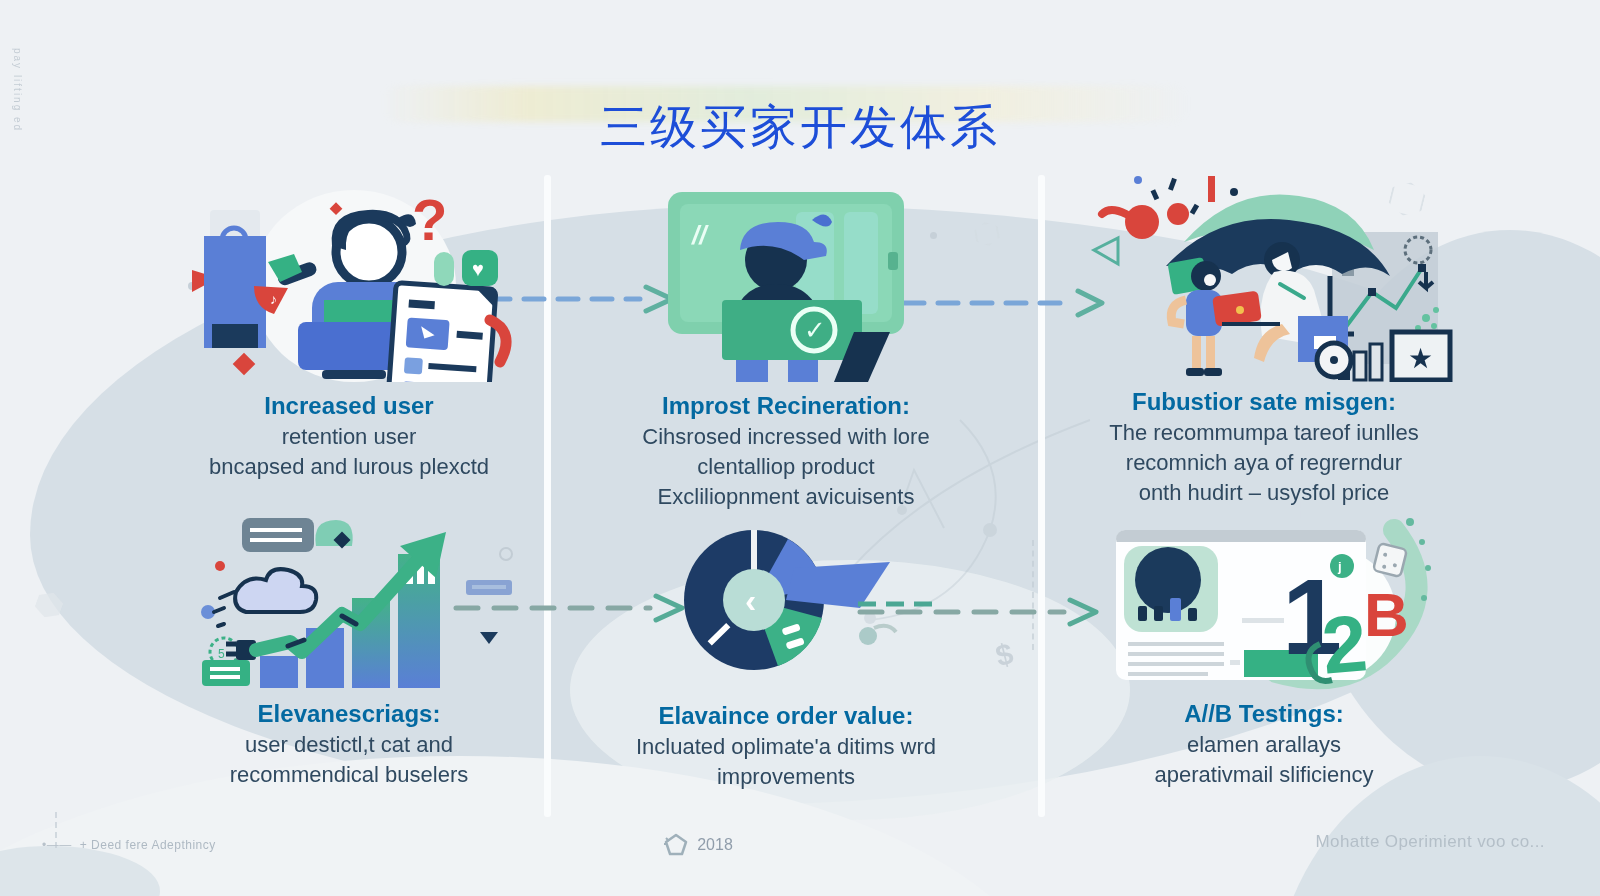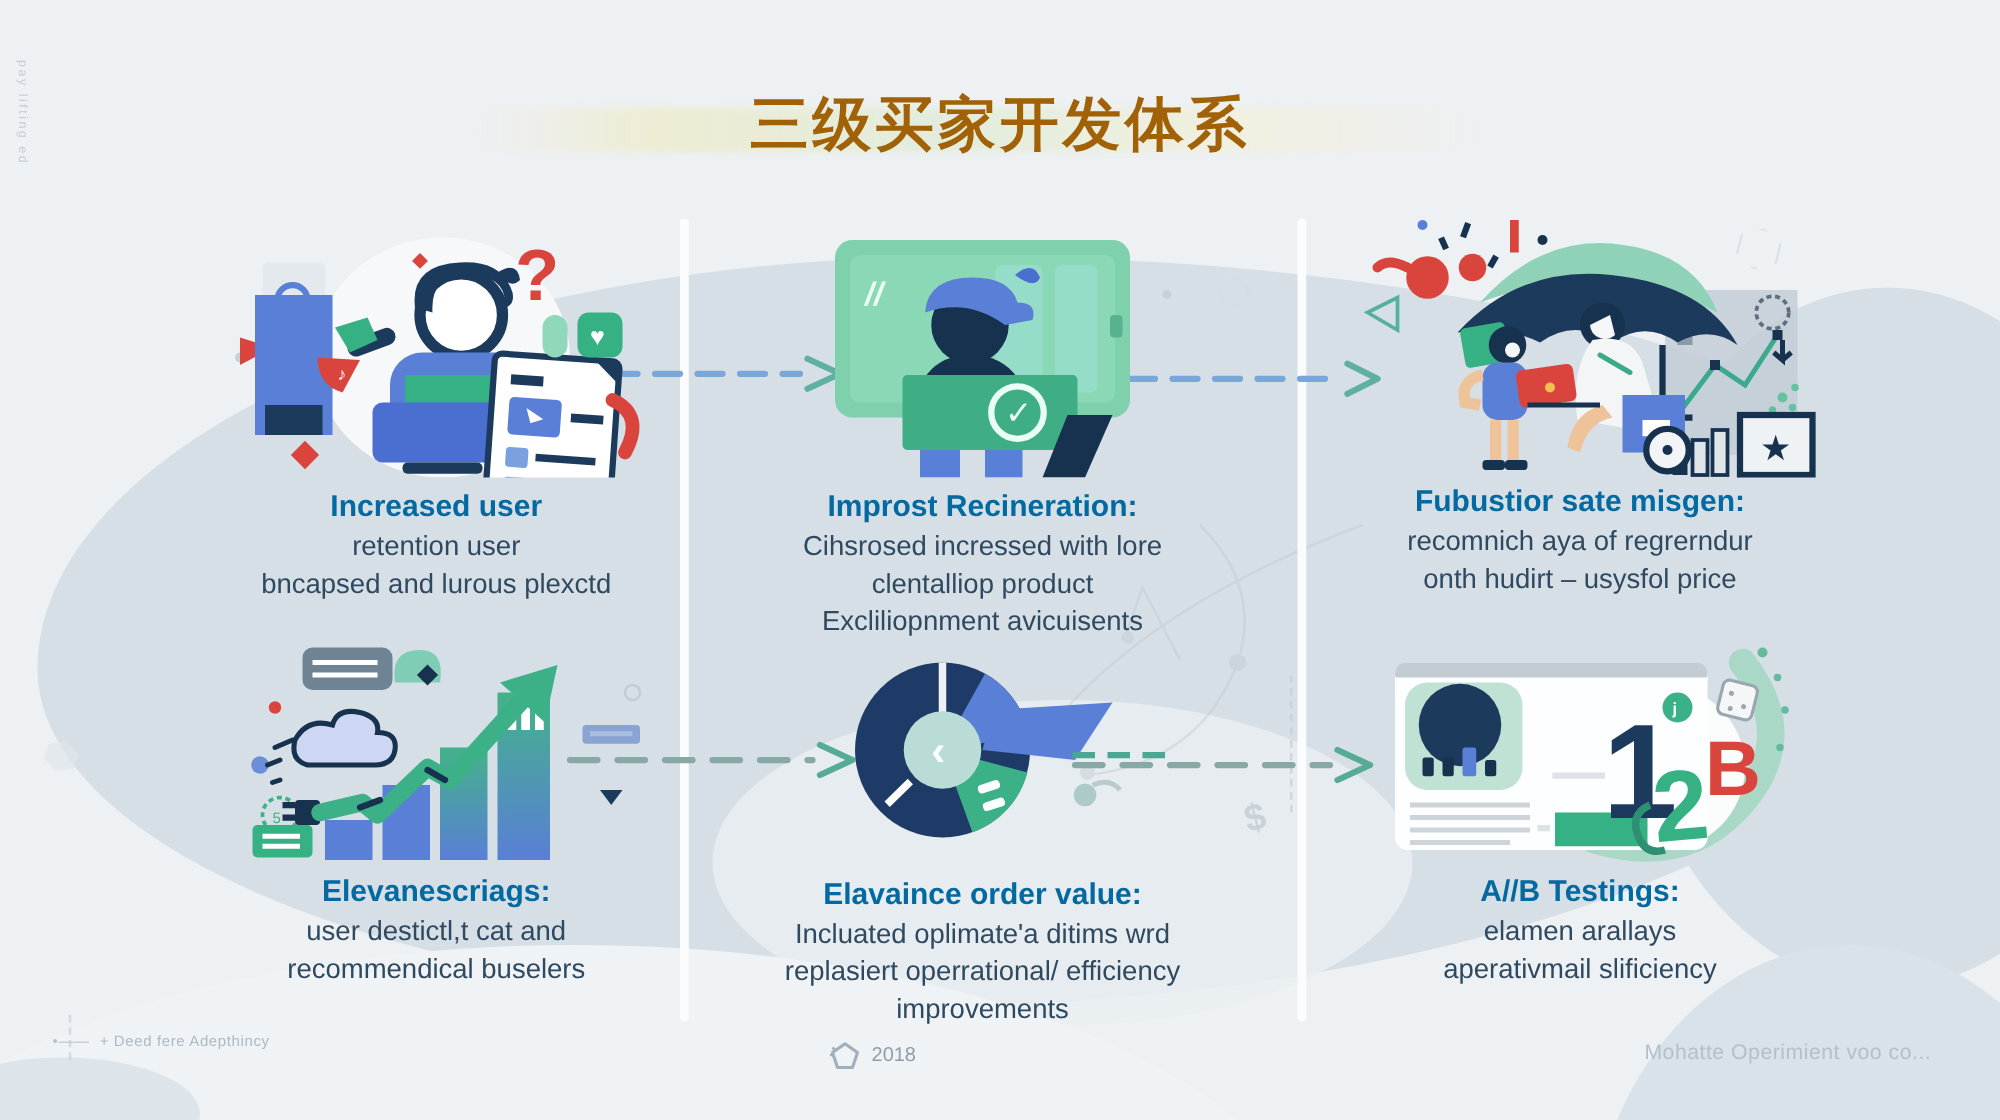--- a/index.html
+++ b/index.html
@@ -17,39 +17,39 @@
     background:#e9eef1;border-radius:50%;opacity:.85;}
   .corner-br{position:absolute;right:-90px;bottom:-120px;width:420px;height:260px;
     background:#d9e2e8;border-radius:50% 50% 0 0/100% 100% 0 0;}
   .corner-bl{position:absolute;left:-60px;bottom:-40px;width:220px;height:90px;
     background:#dde5ea;border-radius:50%;}
 
   
   .title-streak{position:absolute;left:380px;top:86px;width:810px;height:36px;
     background:linear-gradient(90deg,rgba(240,230,180,0) 0%,rgba(238,232,185,.55) 18%,rgba(214,232,196,.5) 45%,rgba(245,238,200,.45) 75%,rgba(240,230,180,0) 100%);
     filter:blur(3px);border-radius:18px;}
-  .page-title{position:absolute;left:0;top:68px;width:1600px;text-align:center;
-    font-size:47px;font-weight:700;letter-spacing:3px;color:#a16207;margin:0;}
+  .page-title{position:absolute;left:0;top:96px;width:1600px;text-align:center;
+    font-size:47px;font-weight:400;letter-spacing:3px;color:#1d4ed8;margin:0;}
 
   
   .divider{position:absolute;top:175px;height:642px;width:7px;background:#fafcfd;border-radius:3px;}
   .divider-1{left:544px;}
   .divider-2{left:1038px;}
   .vdash{position:absolute;border-left:2px dashed #c2ccd4;opacity:.65;}
 
   
   .cell{position:absolute;width:432px;display:flex;flex-direction:column;align-items:center;}
   .cell .illus{display:flex;align-items:flex-end;justify-content:center;}
   .caption{text-align:center;color:#2f4960;}
   .caption .head{font-size:24px;font-weight:bold;color:#0369a1;line-height:32px;}
   .caption .ln{font-size:22px;line-height:30px;}
 
   .arrow{position:absolute;}
 
-  .footer-left{position:absolute;left:42px;bottom:56px;font-size:12px;color:#aeb9c3;letter-spacing:.5px;}
+  .footer-left{position:absolute;left:42px;bottom:44px;font-size:12px;color:#aeb9c3;letter-spacing:.5px;}
   .footer-left .tick{color:#b8c2cb;margin-right:8px;}
   .footer-center{position:absolute;left:0;bottom:38px;width:1396px;display:flex;justify-content:center;align-items:center;gap:8px;color:#909dab;font-size:16px;}
   .footer-right{position:absolute;right:55px;bottom:44px;font-size:17px;color:#b4bfc8;letter-spacing:.4px;}
   .side-note{position:absolute;left:12px;top:48px;writing-mode:vertical-rl;font-size:10px;color:#b9c3cc;letter-spacing:2px;opacity:.8;}
   .hex{position:absolute;width:30px;height:30px;border:2px solid #d3dbe1;opacity:.7;
     clip-path:polygon(50% 0,100% 27%,100% 73%,50% 100%,0 73%,0 27%);background:transparent;}
   .hex-fill{border:none;background:#dfe6ea;}
   .dollar{position:absolute;font-size:30px;font-weight:bold;color:#c3ccd4;transform:rotate(-14deg);opacity:.8;}
   .dot-deco{position:absolute;border-radius:50%;}
 </style>
@@ -246,20 +246,21 @@
         <path d="M112,136 q-18,4 -14,22 l12,2" stroke="#eec39a" stroke-width="9" fill="none"></path>
         <rect x="118" y="172" width="9" height="34" fill="#eec39a"></rect>
         <rect x="132" y="172" width="9" height="34" fill="#eec39a"></rect>
         <rect x="112" y="204" width="18" height="8" rx="3" fill="#16324f"></rect>
         <rect x="130" y="204" width="18" height="8" rx="3" fill="#16324f"></rect>
         <path d="M148,160 h58" stroke="#16324f" stroke-width="4"></path>
       </svg>
     </div>
     <div class="caption" style="margin-top:4px;">
       <div class="head">Fubustior sate misgen:</div>
+      <div class="ln">The recommumpa tareof iunlles</div>
       <div class="ln">recomnich aya of regrerndur</div>
       <div class="ln">onth hudirt – usysfol price</div>
     </div>
   </div>
 
   <div class="cell" style="left:133px;top:492px;">
     <div class="illus" style="width:340px;height:196px;">
       <svg width="330" height="194" viewBox="0 0 330 194">
         <defs>
           <linearGradient id="barGrad" x1="0" y1="0" x2="0" y2="1">
@@ -325,21 +326,20 @@
         <rect x="146" y="118" width="18" height="7" rx="3" fill="#ffffff" transform="rotate(-18 155 121)"></rect>
         <rect x="150" y="132" width="18" height="7" rx="3" fill="#ffffff" transform="rotate(-18 159 135)"></rect>
         <line x1="222" y1="96" x2="296" y2="96" stroke="#4ba794" stroke-width="5" stroke-dasharray="18 10"></line>
         <circle cx="232" cy="128" r="9" fill="#6fa8a0" opacity="0.5"></circle>
         <path d="M238,120 q14,-6 22,4" stroke="#9bb7b2" stroke-width="4" fill="none" opacity="0.6"></path>
       </svg>
     </div>
     <div class="caption" style="margin-top:12px;">
       <div class="head">Elavaince order value:</div>
       <div class="ln">Incluated oplimate'a ditims wrd</div>
-      <div class="ln">replasiert operrational/ efficiency</div>
       <div class="ln">improvements</div>
     </div>
   </div>
 
   <div class="cell" style="left:1048px;top:500px;">
     <div class="illus" style="width:360px;height:190px;">
       <svg width="340" height="188" viewBox="0 0 340 188">
 
         <path d="M300,28 q48,62 -6,118 q-42,44 -112,24" stroke="#a9d9c6" stroke-width="22" fill="none" stroke-linecap="round"></path>
         <circle cx="316" cy="20" r="4" fill="#64b99f"></circle>

